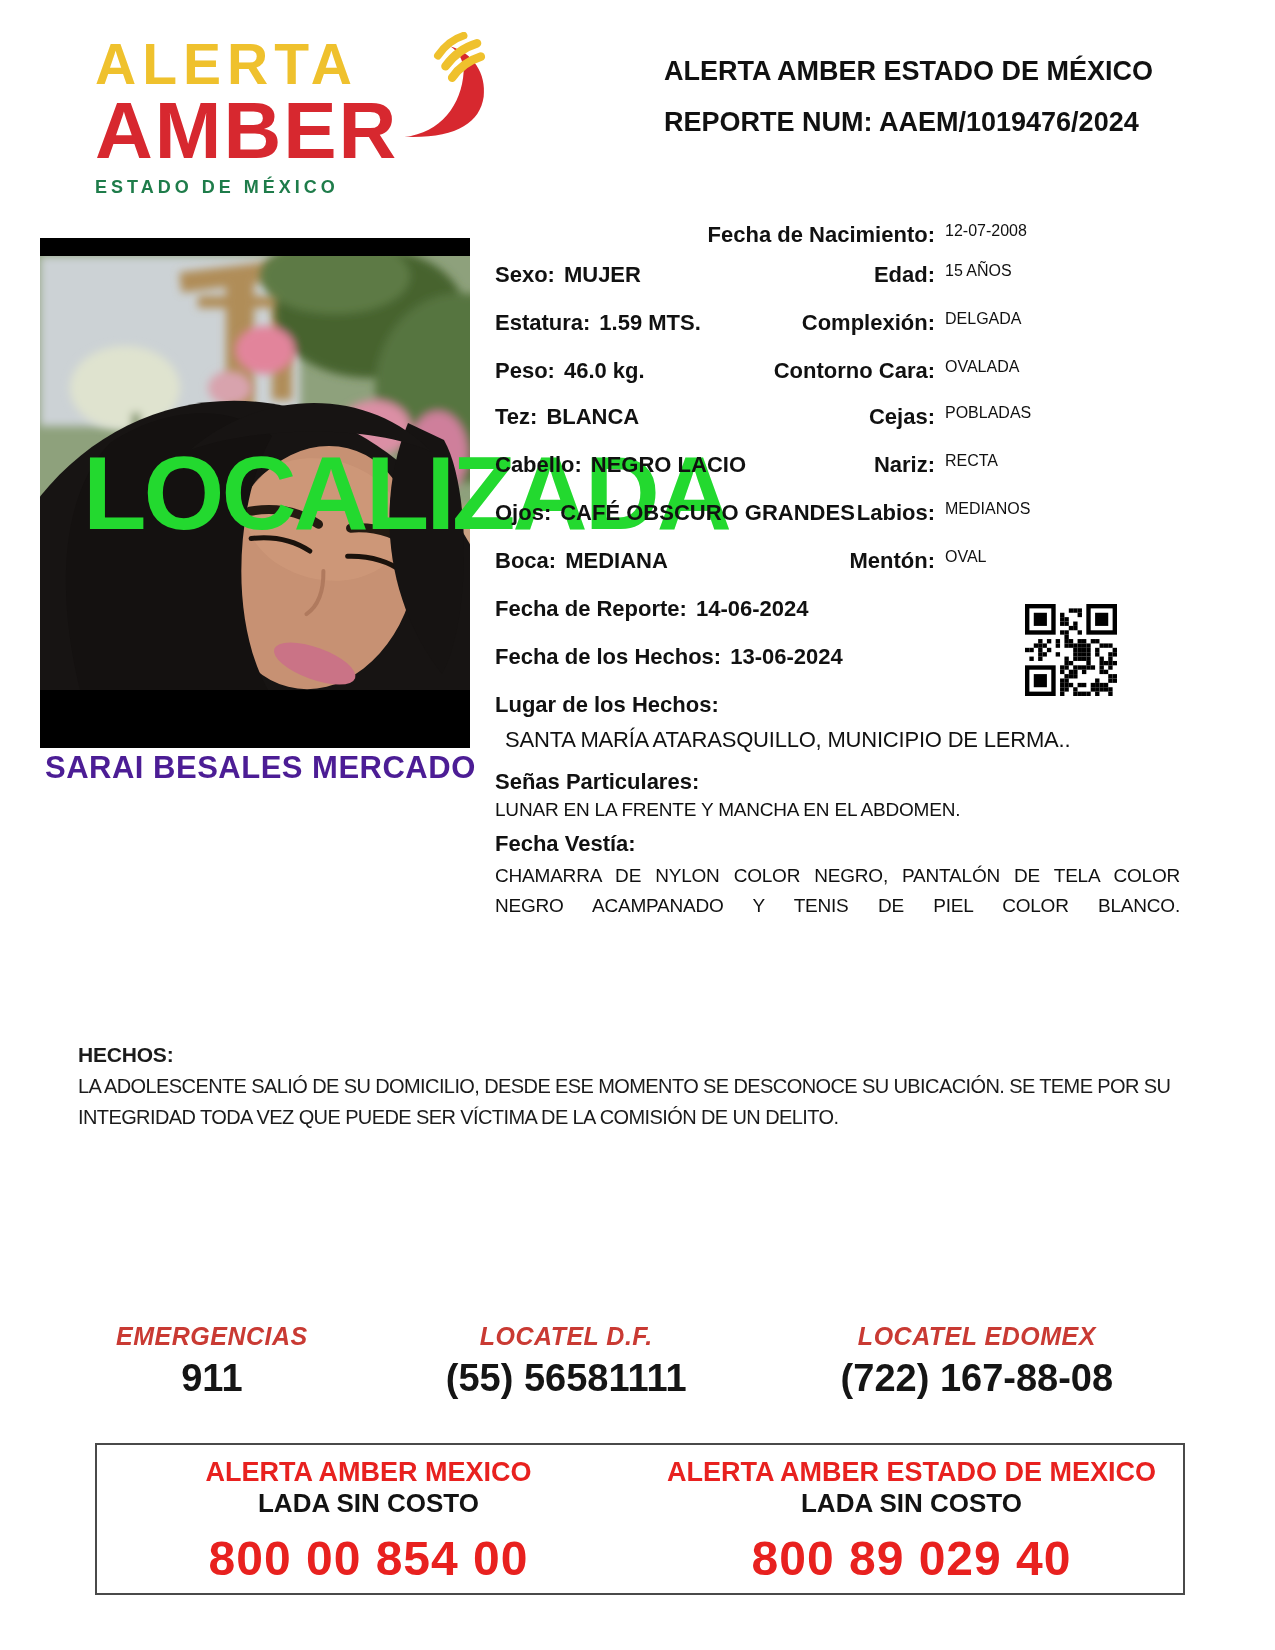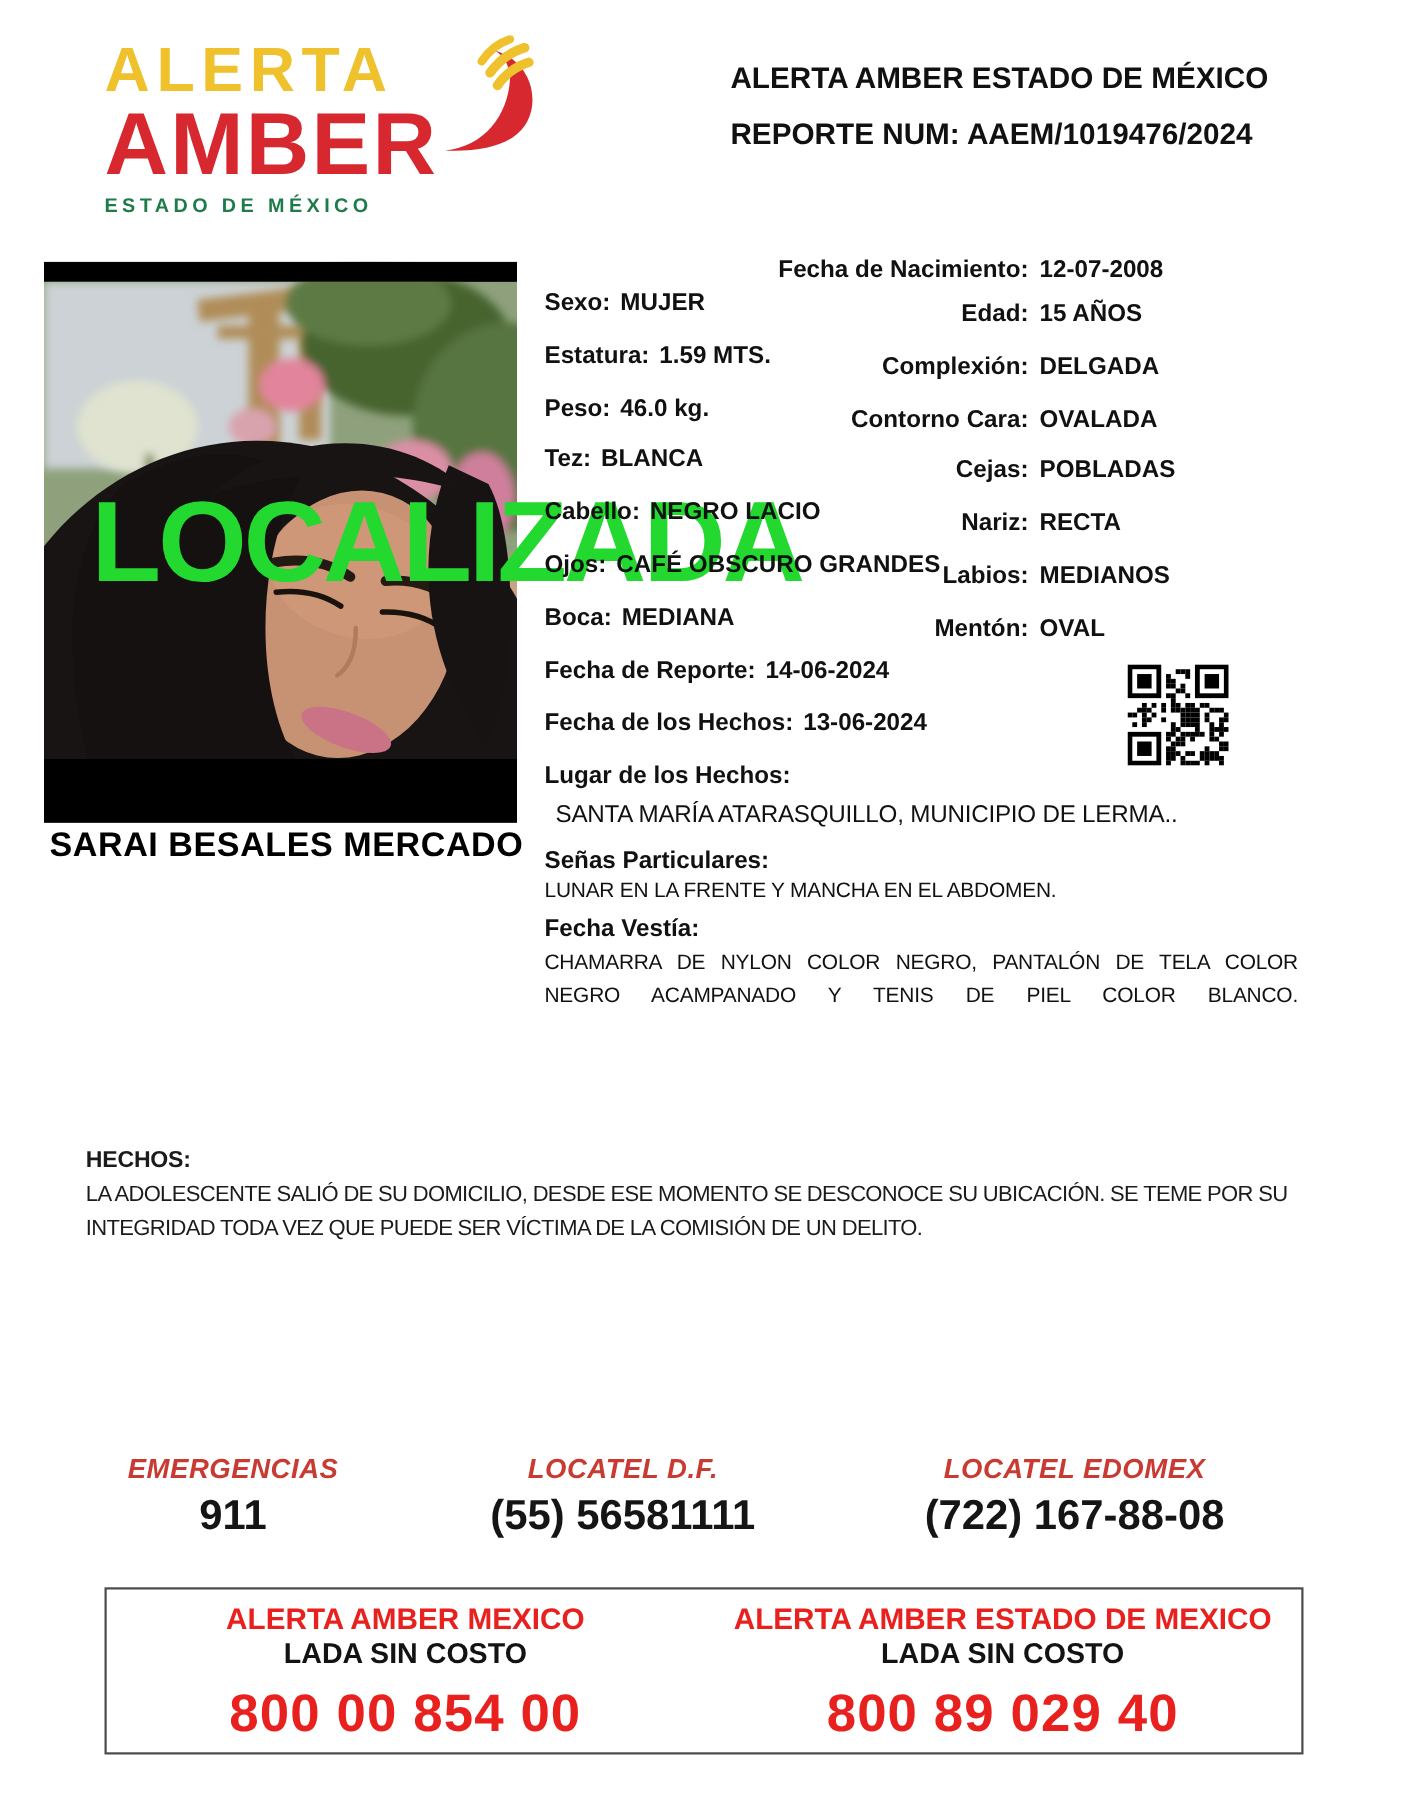--- a/index.html
+++ b/index.html
@@ -17,30 +17,30 @@
   .header{position:absolute;left:664px;top:58px;width:545px;}
   .header .t1{font-size:27px;font-weight:bold;line-height:1;white-space:nowrap;}
   .header .t2{font-size:27px;font-weight:bold;line-height:1;margin-top:24px;white-space:nowrap;}
 
   
   .photo{position:absolute;left:40px;top:238px;width:430px;height:510px;z-index:1;}
   .overlay-green{position:absolute;left:83px;top:441px;z-index:3;
       font-size:104px;font-weight:bold;color:#23D92F;letter-spacing:-3px;
       line-height:1;white-space:nowrap;}
   .pname{position:absolute;left:45px;top:750px;font-size:31px;font-weight:bold;
-      color:#000000;letter-spacing:.5px;white-space:nowrap;z-index:4;}
+      color:#4c1d95;letter-spacing:.5px;white-space:nowrap;z-index:4;}
 
   
   .fields{position:absolute;left:495px;top:222px;width:685px;z-index:4;}
   .frow{position:absolute;left:0;width:685px;height:32px;}
   .fl{position:absolute;left:0;white-space:nowrap;font-weight:bold;font-size:22px;}
   .fl .val{margin-left:9px;text-align:center;}
-  .fr{position:absolute;left:0;width:685px;display:flex;margin-top:10px;}
+  .fr{position:absolute;left:0;width:685px;display:flex;}
   .frl{width:440px;text-align:right;font-weight:bold;font-size:22px;white-space:nowrap;}
-  .frv{margin-left:10px;font-weight:bold;font-size:22px;white-space:nowrap;}
+  .frv{margin-left:10px;font-weight:normal;font-size:16px;white-space:nowrap;}
   .fh{position:absolute;left:0;font-weight:bold;font-size:22px;white-space:nowrap;}
   .fv{position:absolute;left:0;font-size:22px;white-space:nowrap;letter-spacing:-.2px;text-align:center;}
   .fv.senas{font-size:19px;letter-spacing:-.2px;}
   .fv.vestia{width:685px;font-size:19px;white-space:normal;line-height:30px;
       text-align:justify;text-align-last:justify;letter-spacing:-.2px;}
 
   .qr{position:absolute;left:1025px;top:604px;width:92px;height:92px;z-index:5;}
 
   
   .hechos{position:absolute;left:78px;top:1043px;width:1118px;color:#1b1b1b;}

